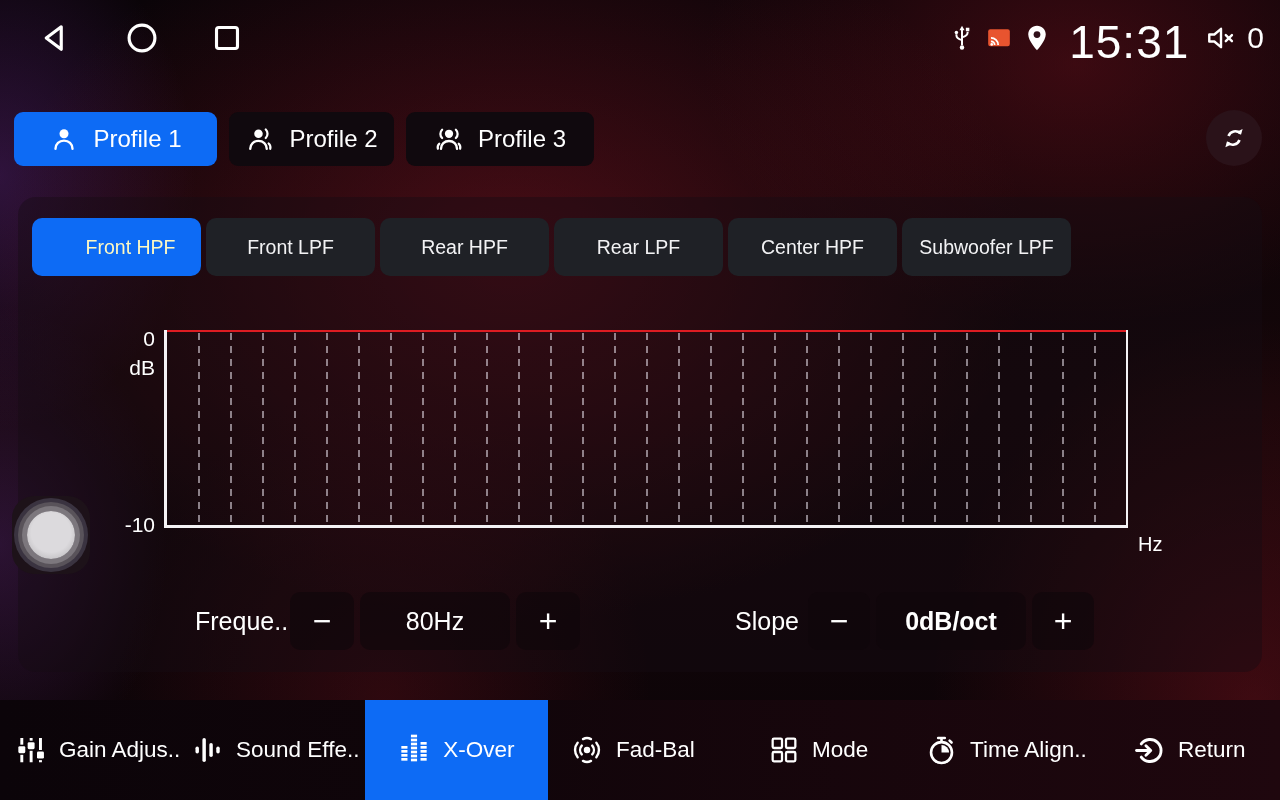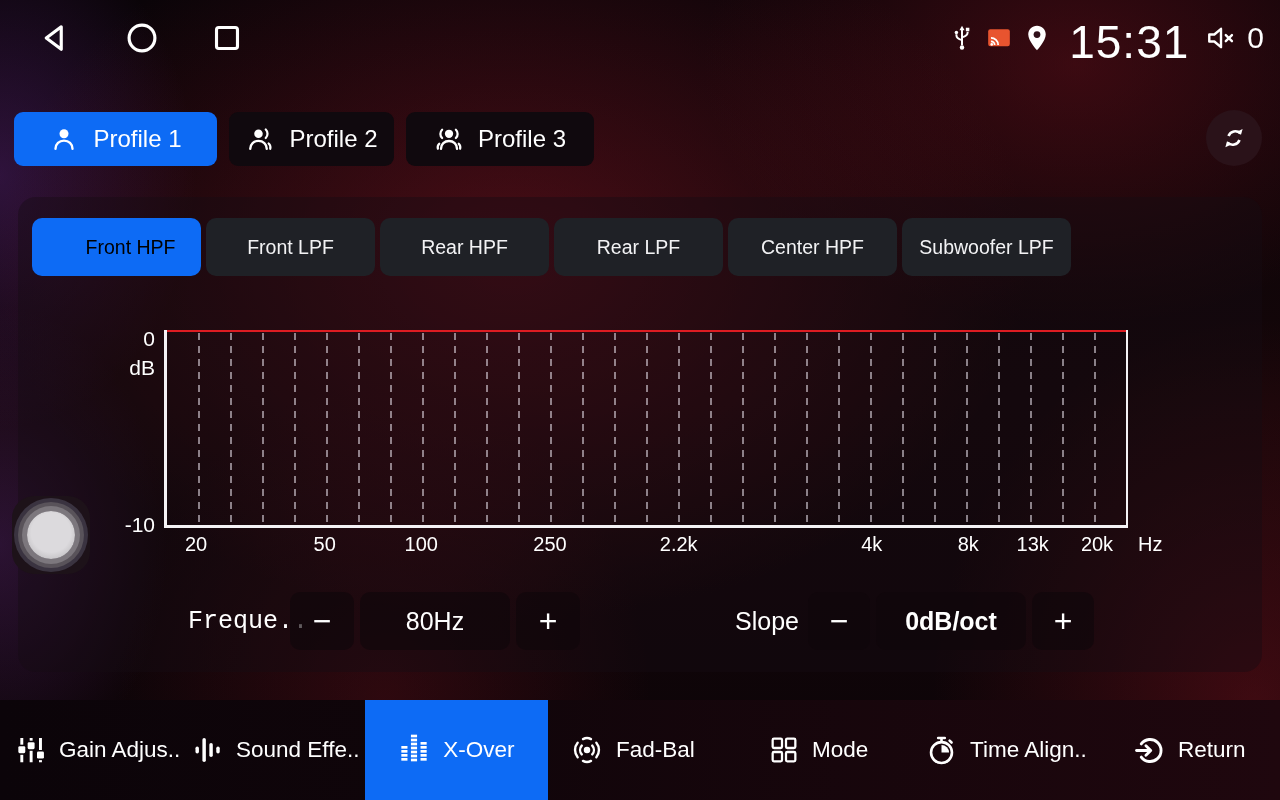--- a/index.html
+++ b/index.html
@@ -32,21 +32,21 @@
   .profile.p1{width:203px;}.profile.p2{width:165px;}.profile.p3{width:188px;}
   .reset-btn{position:absolute;top:110px;right:18px;width:56px;height:56px;border-radius:50%;
     background:#2a1219;display:flex;align-items:center;justify-content:center;cursor:pointer;}
   
   .panel{position:absolute;left:18px;top:197px;width:1244px;height:475px;border-radius:18px;
     background:rgba(22,12,19,0.42);}
   
   .tabs{position:absolute;left:32px;top:218px;display:flex;gap:5px;}
   .tab{width:169px;height:58px;border-radius:10px;background:#1f2126;display:flex;align-items:center;
     justify-content:center;font-size:19.5px;color:#f2f2f4;cursor:pointer;white-space:nowrap;}
-  .tab.selected{background:var(--accent);color:#000000;padding-left:28px;}
+  .tab.selected{background:var(--accent);color:#fef9c3;padding-left:28px;}
   
   .chart{position:absolute;left:164px;top:330px;width:964px;height:198px;}
   .plot{position:absolute;inset:0;border-left:3px solid #f4f2f5;border-bottom:3px solid #f4f2f5;
     border-right:2px solid #f4f2f5;}
   .grid-area{position:absolute;left:32px;right:31px;top:1px;bottom:1px;}
   .vgrid{position:absolute;top:2px;bottom:0;width:2px;transform:translateX(-1px);
     background:repeating-linear-gradient(to bottom, rgba(235,228,238,.55) 0 7px, rgba(0,0,0,0) 7px 13px);}
   .curve{position:absolute;left:0;right:0;height:2px;}
   .ylab{position:absolute;right:calc(100% + 9px);width:60px;text-align:right;font-size:21px;line-height:22px;}
   .y0{top:-2px;}.ydb{top:27px;}.ym10{top:184px;}
@@ -54,21 +54,21 @@
   .xtick{position:absolute;transform:translateX(-50%);font-size:20px;white-space:nowrap;}
   .hz{position:absolute;left:calc(100% + 10px);top:203px;font-size:20px;}
   
   .knob{position:absolute;left:12px;top:496px;width:78px;height:78px;border-radius:22px;background:#1d1219;
     display:flex;align-items:center;justify-content:center;cursor:pointer;}
   .knob-inner{width:48px;height:48px;border-radius:50%;
     background:radial-gradient(circle at 50% 45%, #dcdadd 0 55%, #c2c0c3 80%, #a8a5a9 100%);
     box-shadow:0 0 0 5px #7c777d,0 0 0 9px #59535a,0 0 0 13px #3a3340;}
   
   .ctrl-label{position:absolute;top:592px;height:58px;display:flex;align-items:center;font-size:25px;}
-  .freq-label{left:188px;font-family:Liberation Mono, monospace;}
+  .freq-label{left:195px;}
   .slope-label{left:735px;}
   .ctrl-btn{position:absolute;top:592px;width:64px;height:58px;border-radius:10px;background:rgba(15,6,11,0.66);
     display:flex;align-items:center;justify-content:center;font-size:32px;font-weight:300;cursor:pointer;}
   .freq-minus{left:290px;}.freq-plus{left:516px;}
   .slope-minus{left:808px;width:62px;}.slope-plus{left:1032px;width:62px;}
   .ctrl-value{position:absolute;top:592px;height:58px;border-radius:10px;background:rgba(15,6,11,0.66);
     display:flex;align-items:center;justify-content:center;font-size:25px;}
   .freq-value{left:360px;width:150px;}
   .slope-value{left:876px;width:150px;font-weight:bold;}
   
@@ -219,31 +219,20 @@
           <div class="vgrid" style="left: 78.5714%;"></div>
           <div class="vgrid" style="left: 82.1429%;"></div>
           <div class="vgrid" style="left: 85.7143%;"></div>
           <div class="vgrid" style="left: 89.2857%;"></div>
           <div class="vgrid" style="left: 92.8571%;"></div>
           <div class="vgrid" style="left: 96.4286%;"></div>
           <div class="vgrid" style="left: 100%;"></div>
         </div>
     <div class="curve" style="top: 0%; background: rgb(221, 28, 34);"></div>
       </div>
-    <div class="xticks">
-        <span class="xtick" style="left: 0%;">20</span>
-        <span class="xtick" style="left: 14.2857%;">50</span>
-        <span class="xtick" style="left: 25%;">100</span>
-        <span class="xtick" style="left: 39.2857%;">250</span>
-        <span class="xtick" style="left: 53.5714%;">2.2k</span>
-        <span class="xtick" style="left: 75%;">4k</span>
-        <span class="xtick" style="left: 85.7143%;">8k</span>
-        <span class="xtick" style="left: 92.8571%;">13k</span>
-        <span class="xtick" style="left: 100%;">20k</span>
-      </div>
     <span class="hz">Hz</span>
   </div>
 
   <div class="knob">
     <div class="knob-inner"></div>
   </div>
 
   <span class="ctrl-label freq-label">Freque..</span>
   <div class="ctrl-btn freq-minus">−</div>
   <div class="ctrl-value freq-value">80Hz</div>

